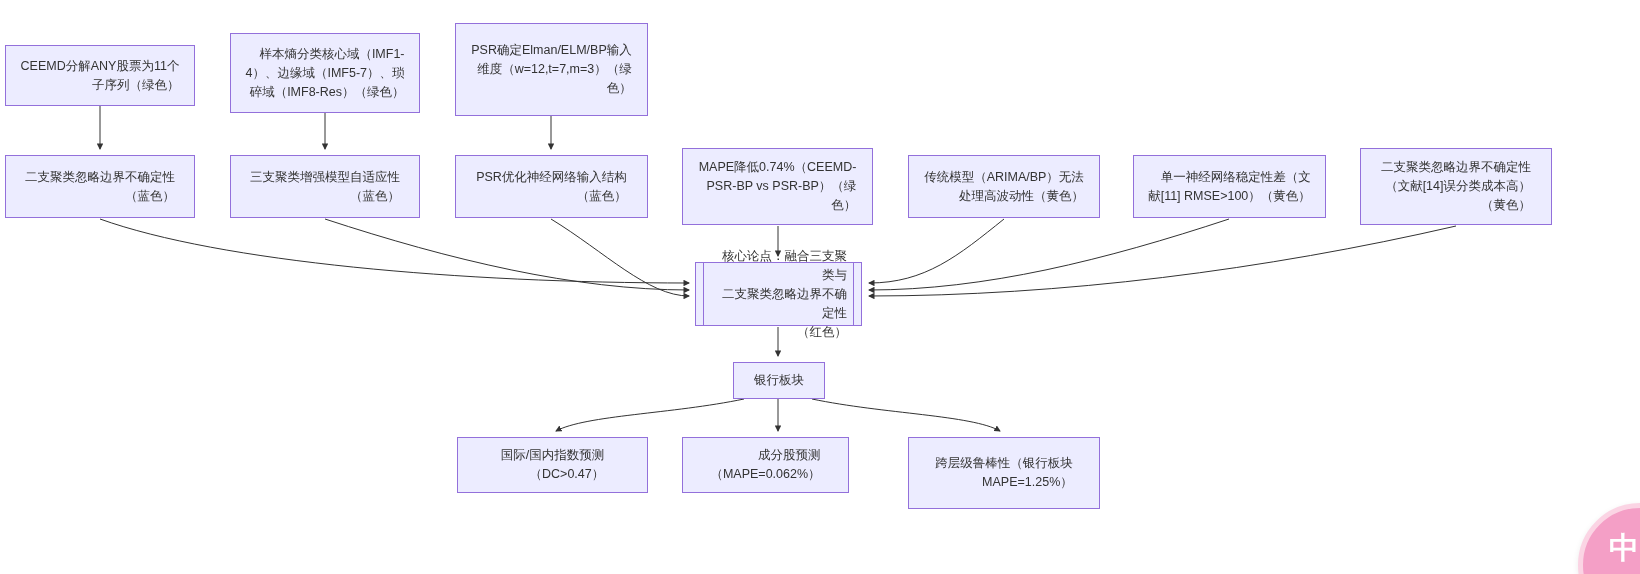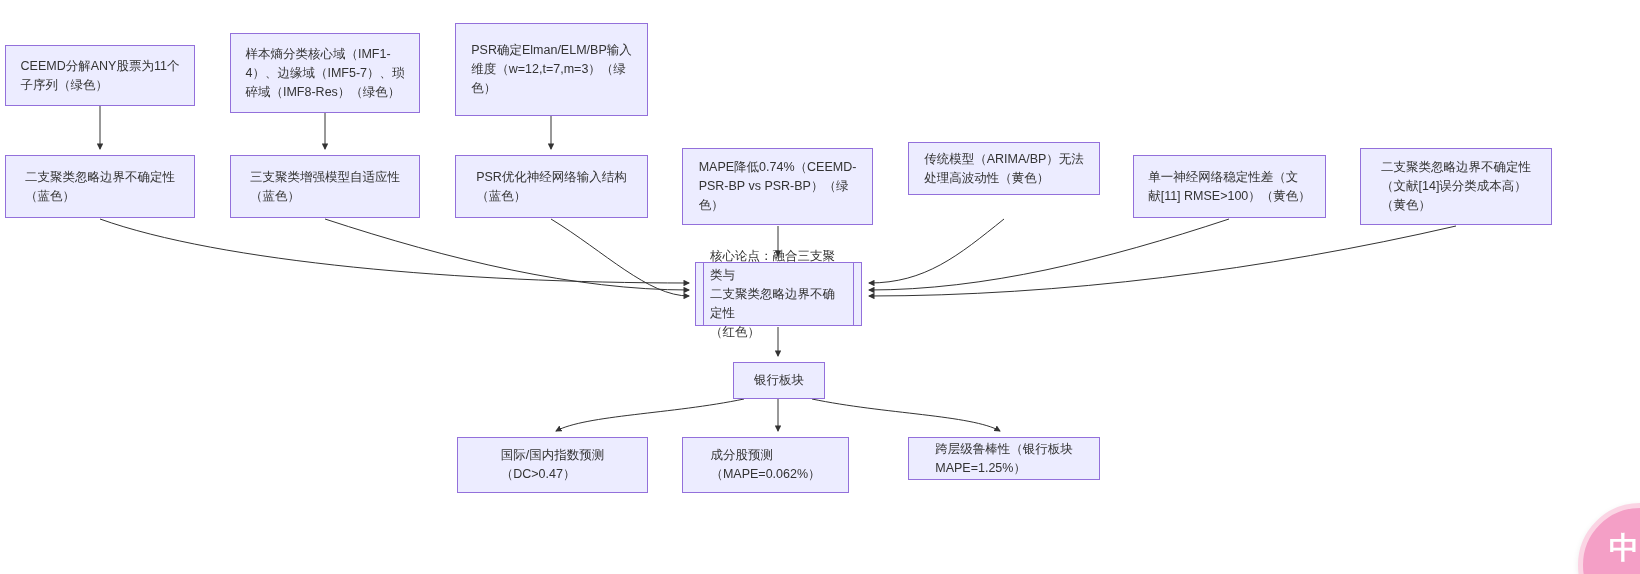--- a/index.html
+++ b/index.html
@@ -23,21 +23,21 @@
     position: absolute;
     box-sizing: border-box;
     background: #ECECFF;
     border: 1px solid #9370DB;
     color: #333333;
     font-size: 12.5px;
     line-height: 19px;
     display: flex;
     align-items: center;
     justify-content: center;
-    text-align: left;
+    text-align: right;
     padding: 3px 14px;
   }
   .node span {
     white-space: pre-line;
   }
   .node.subroutine .bar-left,
   .node.subroutine .bar-right {
     position: absolute;
     top: 0; bottom: 0;
     width: 0;
@@ -125,21 +125,21 @@
   </div>
   <div class="node" style="left:455px; top:155px; width:193px; height:63px">
     <span>PSR优化神经网络输入结构
 （蓝色）</span>
   </div>
   <div class="node" style="left:682px; top:148px; width:191px; height:77px">
     <span>MAPE降低0.74%（CEEMD-
 PSR-BP vs PSR-BP）（绿
 色）</span>
   </div>
-  <div class="node" style="left:908px; top:142px; width:192px; height:53px">
+  <div class="node" style="left:908px; top:155px; width:192px; height:63px">
     <span>传统模型（ARIMA/BP）无法
 处理高波动性（黄色）</span>
   </div>
   <div class="node" style="left:1133px; top:155px; width:193px; height:63px">
     <span>单一神经网络稳定性差（文
 献[11] RMSE&gt;100）（黄色）</span>
   </div>
   <div class="node" style="left:1360px; top:148px; width:192px; height:77px">
     <span>二支聚类忽略边界不确定性
 （文献[14]误分类成本高）
@@ -159,21 +159,21 @@
   </div>
 
   <div class="node" style="left:457px; top:437px; width:191px; height:56px">
     <span>国际/国内指数预测
 （DC&gt;0.47）</span>
   </div>
   <div class="node" style="left:682px; top:437px; width:167px; height:56px">
     <span>成分股预测
 （MAPE=0.062%）</span>
   </div>
-  <div class="node" style="left:908px; top:437px; width:192px; height:43px">
+  <div class="node" style="left:908px; top:437px; width:192px; height:72px">
     <span>跨层级鲁棒性（银行板块
 MAPE=1.25%）</span>
   </div>
 
   <div class="translate-badge">
     <span class="badge-label">中A</span>
   </div>
 
 </div>
 

